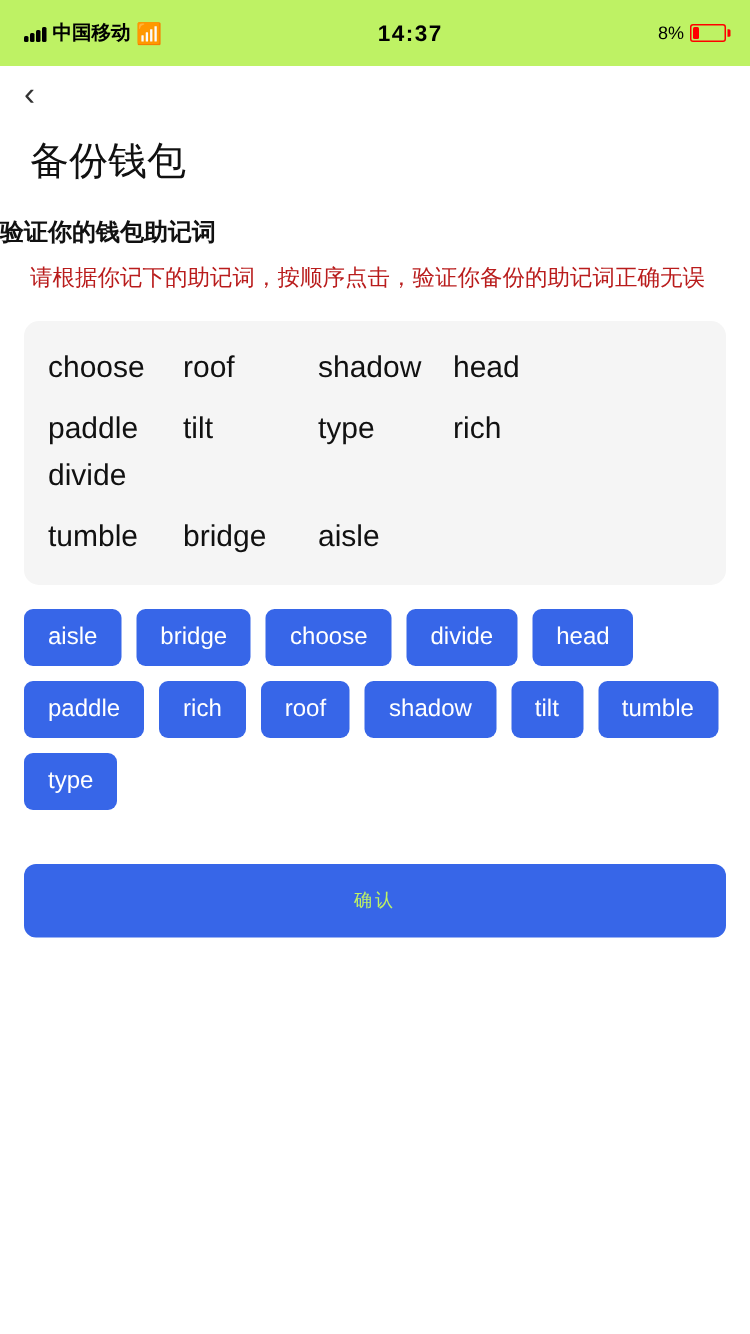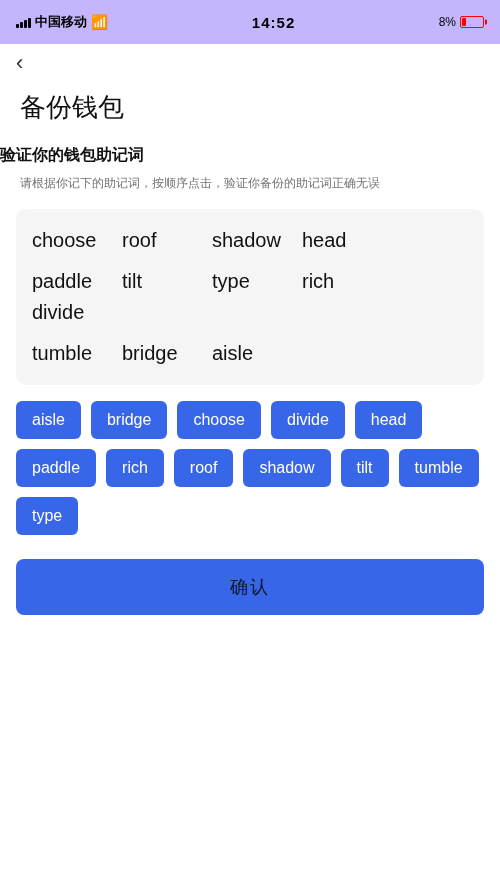--- a/index.html
+++ b/index.html
@@ -10,21 +10,21 @@
       background: #fff;
       font-family: -apple-system, 'PingFang SC', 'Helvetica Neue', Arial, sans-serif;
       position: relative;
       overflow-x: hidden;
     }
 
     
     .status-bar {
       width: 100%;
       height: 44px;
-      background: #c4b5fd;
+      background: #bef264;
       display: flex;
       align-items: center;
       justify-content: space-between;
       padding: 0 16px;
     }
     .status-left {
       display: flex;
       align-items: center;
       gap: 4px;
       font-size: 13px;
@@ -112,22 +112,22 @@
     
     .section-heading {
       text-align: left;
       font-size: 16px;
       font-weight: 600;
       color: #111;
       margin-bottom: 8px;
     }
     .section-desc {
       text-align: left;
-      font-size: 12px;
-      color: #737373;
+      font-size: 15px;
+      color: #b91c1c;
       line-height: 1.6;
       padding: 0 20px;
       margin-bottom: 16px;
     }
 
     
     .word-display-box {
       margin: 0 16px;
       background: #f5f5f5;
       border-radius: 10px;
@@ -169,45 +169,46 @@
       outline: none;
     }
 
     
     .confirm-btn-wrapper {
       padding: 8px 16px 20px 16px;
     }
     .confirm-btn {
       width: 100%;
       background: #3766E8;
-      color: #0f172a;
-      font-size: 18px;
+      color: #bef264;
+      font-size: 12px;
       font-weight: 500;
       border: none;
       border-radius: 8px;
       padding: 16px 0;
       cursor: pointer;
       letter-spacing: 2px;
+      margin-top: 12px;
     }
   </style>
 </head>
 <body>
 
 <div class="status-bar">
   <div class="status-left">
     <div class="status-signal">
       <div class="signal-bar" style="height:4px"></div>
       <div class="signal-bar" style="height:6px"></div>
       <div class="signal-bar" style="height:8px"></div>
       <div class="signal-bar" style="height:10px"></div>
     </div>
     <span>中国移动</span>
     <span class="status-wifi">📶</span>
   </div>
-  <div class="status-center">14:52</div>
+  <div class="status-center">14:37</div>
   <div class="status-right">
     <span>8%</span>
     <div class="battery-wrapper">
       <div class="battery">
         <div class="battery-fill"></div>
       </div>
     </div>
   </div>
 </div>
 

